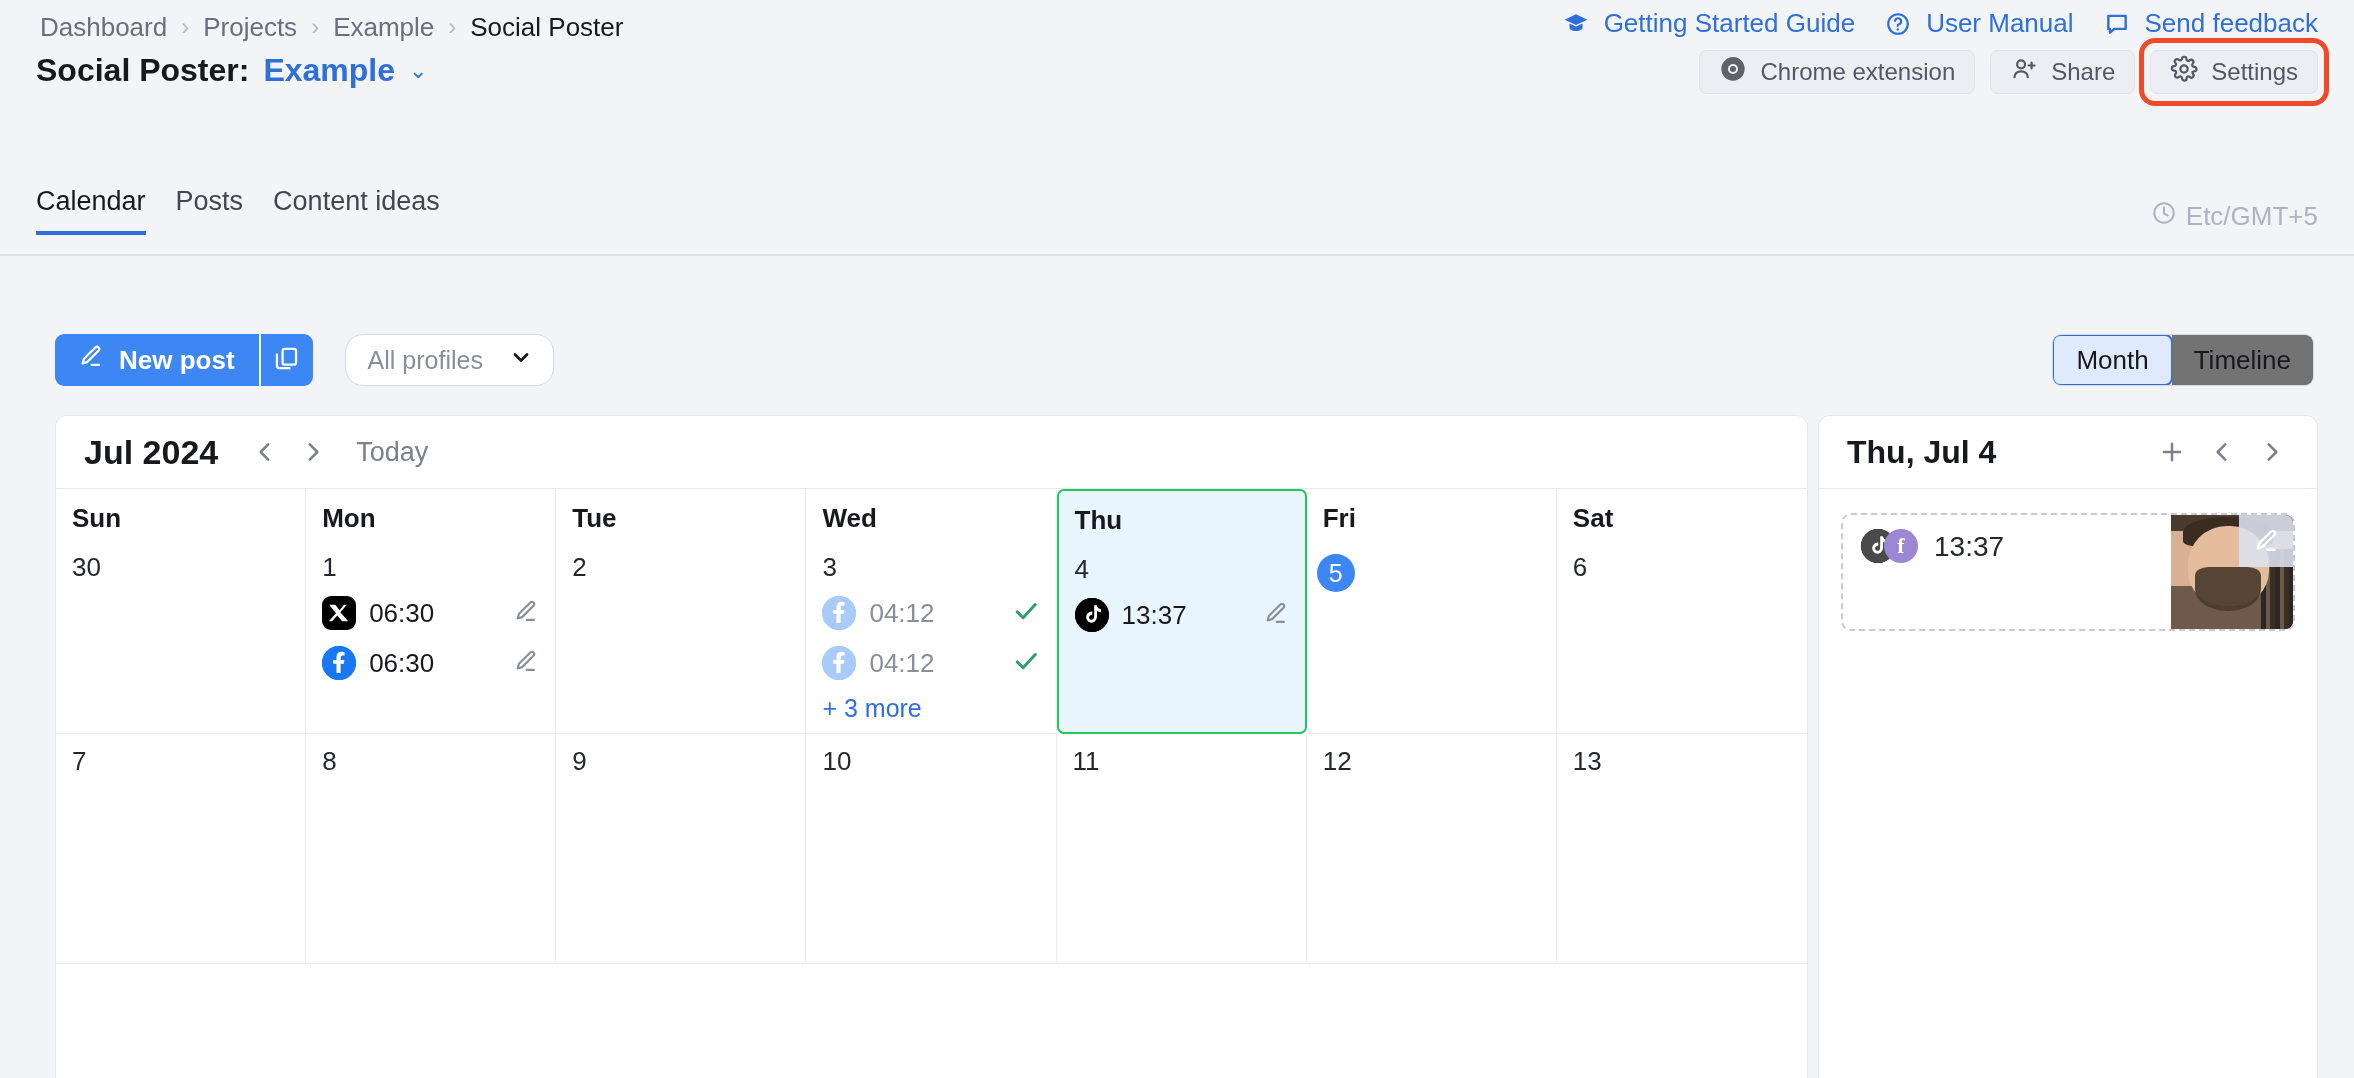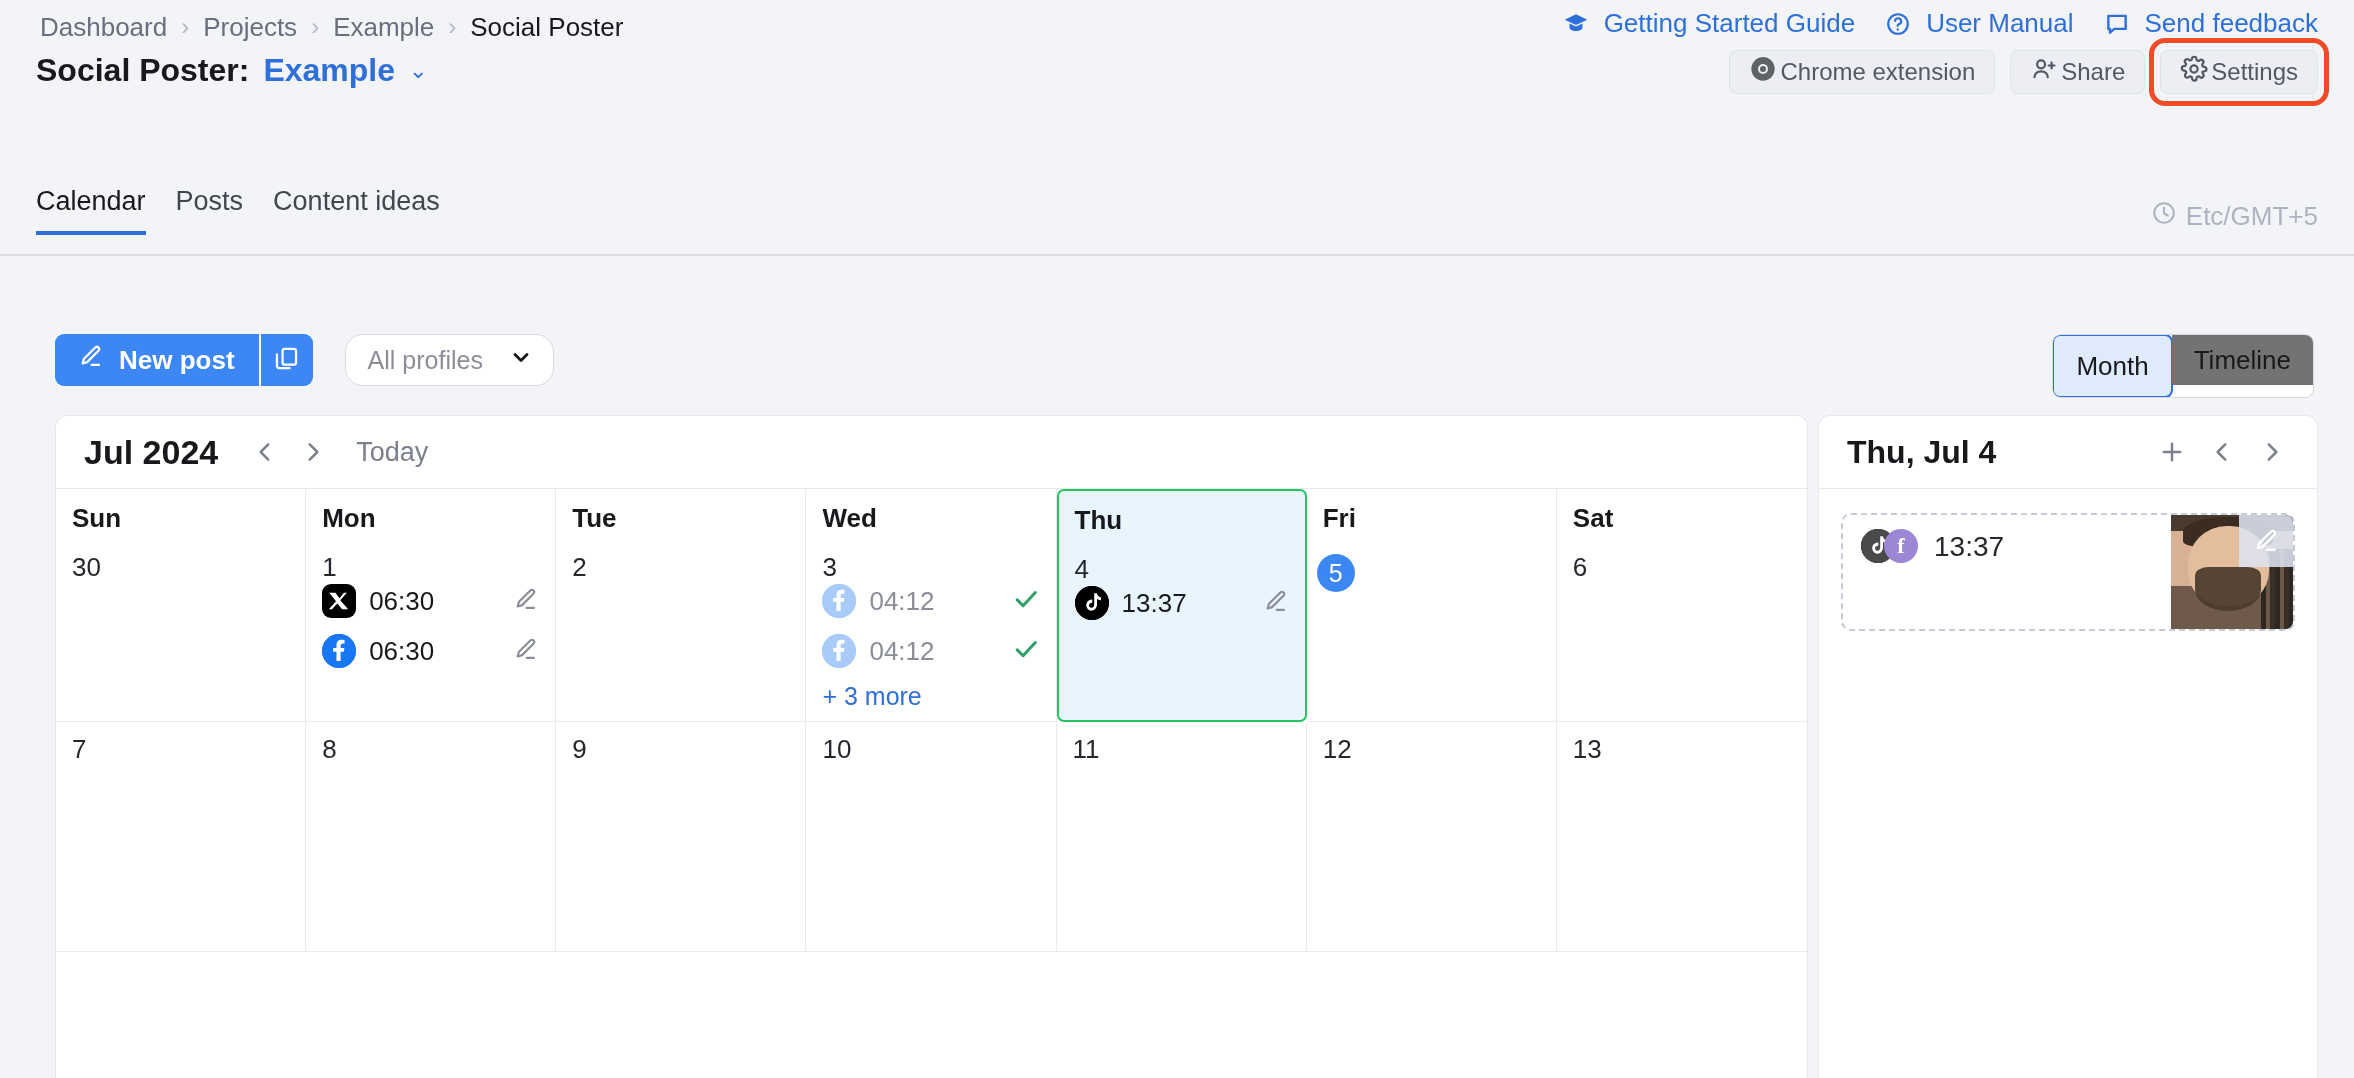--- a/index.html
+++ b/index.html
@@ -41,21 +41,21 @@
   .title-main { font-size: 32px; font-weight: bold; color: #18191c; }
   .title-project { font-size: 32px; font-weight: bold; color: #2e6fd9; cursor: pointer; }
   .title-caret { color: #2e6fd9; font-size: 22px; transform: translateY(-3px); cursor: pointer; }
 
   
   .actions {
     position: absolute; right: 36px; top: 50px;
     display: flex; align-items: center; gap: 15px;
   }
   .btn-grey {
-    display: flex; align-items: center; gap: 3px;
+    display: flex; align-items: center; gap: 13px;
     height: 44px; padding: 0 19px;
     background: #eceef3; border: 1px solid #e0e2e9; border-radius: 8px;
     font-size: 24px; color: #545764; cursor: pointer; white-space: nowrap;
   }
   .settings-wrap { position: relative; }
   .settings-ring {
     position: absolute; left: -11px; top: -12px; right: -11px; bottom: -12px;
     border: 5px solid #f04b26; border-radius: 16px; pointer-events: none;
   }
 
@@ -105,21 +105,21 @@
   }
   .seg {
     position: absolute; right: 40px; top: 334px;
     display: flex; border-radius: 9px; overflow: hidden;
     border: 1px solid #d6d9e0; background:#fff;
   }
   .seg-item {
     height: 50px; display: flex; align-items: center; padding: 0 22px;
     font-size: 26px; color: #18191c; background: #737373; cursor: pointer; white-space: nowrap;
   }
-  .seg-item.active { background: #dfeafc; border: 2px solid #2e6fd9; border-radius: 8px; margin: -1px; height: 64px; }
+  .seg-item.active { background: #dfeafc; border: 2px solid #2e6fd9; border-radius: 8px; margin: -1px; height: 52px; }
 
   
   .cal-card {
     position: absolute; left: 55px; top: 415px; width: 1753px; bottom: -2px;
     background: #fff; border-radius: 12px 12px 0 0; overflow: hidden;
     border: 1px solid #e6e8ee; border-bottom: none;
   }
   .cal-head {
     height: 73px; display: flex; align-items: center; gap: 0;
     padding: 0 28px; border-bottom: 1px solid #e6e8ee;
@@ -135,21 +135,21 @@
   .cal-grid { display: grid; grid-template-columns: repeat(7, 1fr); }
   .cal-cell {
     border-right: 1px solid #e9ebf0; border-bottom: 1px solid #e9ebf0;
     padding: 14px 16px 10px 16px; min-height: 207px; position: relative;
   }
   .cal-cell:nth-child(7n) { border-right: none; }
   .cal-cell.selected {
     background: #e9f5fe; border: 2px solid #22c55e; border-radius: 7px;
   }
   .dow { font-size: 26px; font-weight: bold; color: #18191c; margin-bottom: 20px; }
-  .daynum { font-size: 26px; color: #25272e; margin-bottom: 2px; line-height: 1; }
+  .daynum { font-size: 26px; color: #25272e; margin-bottom: 14px; line-height: 1; }
   .daynum.badge {
     display: inline-flex; align-items: center; justify-content: center;
     width: 38px; height: 38px; border-radius: 50%;
     background: #3d87f5; color: #fff; font-size: 25px;
     margin-left: -6px; margin-bottom: 6px;
   }
   .cal-cell.row2 { min-height: 230px; }
   .cal-cell.row2 .daynum { margin-bottom: 0; }
 
   .event { display: flex; align-items: center; gap: 13px; margin-bottom: 12px; height: 38px; }

